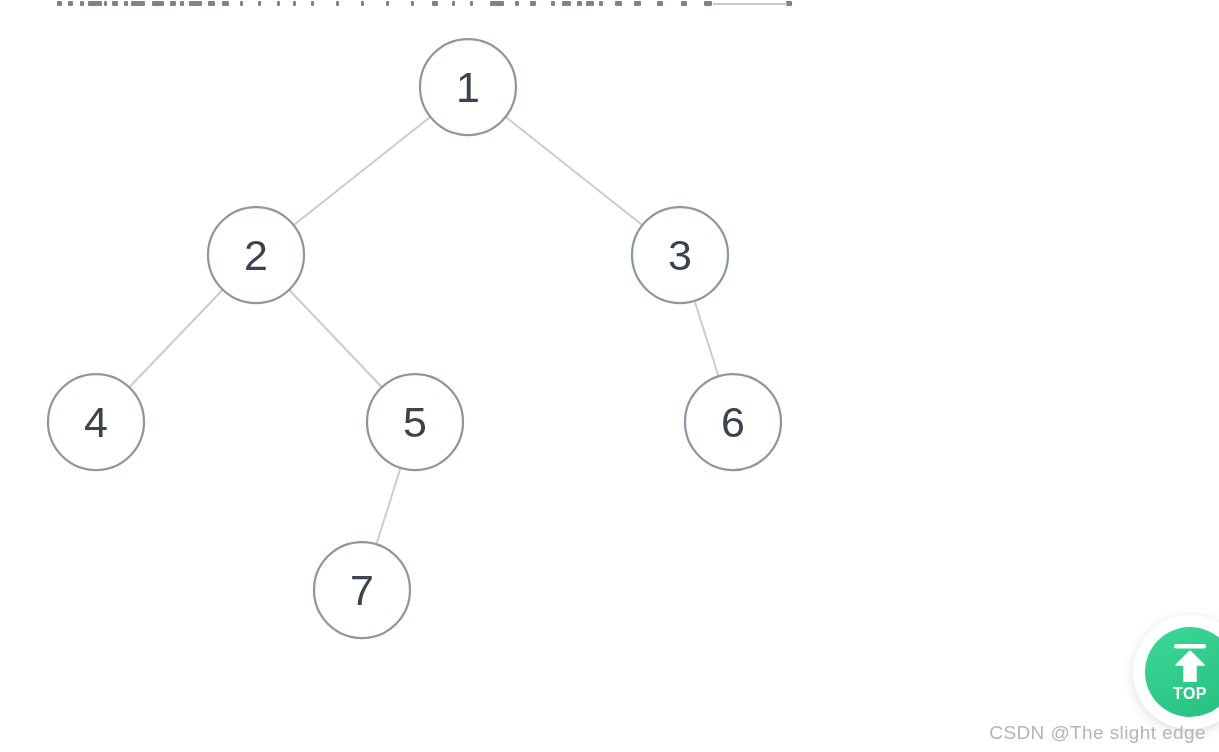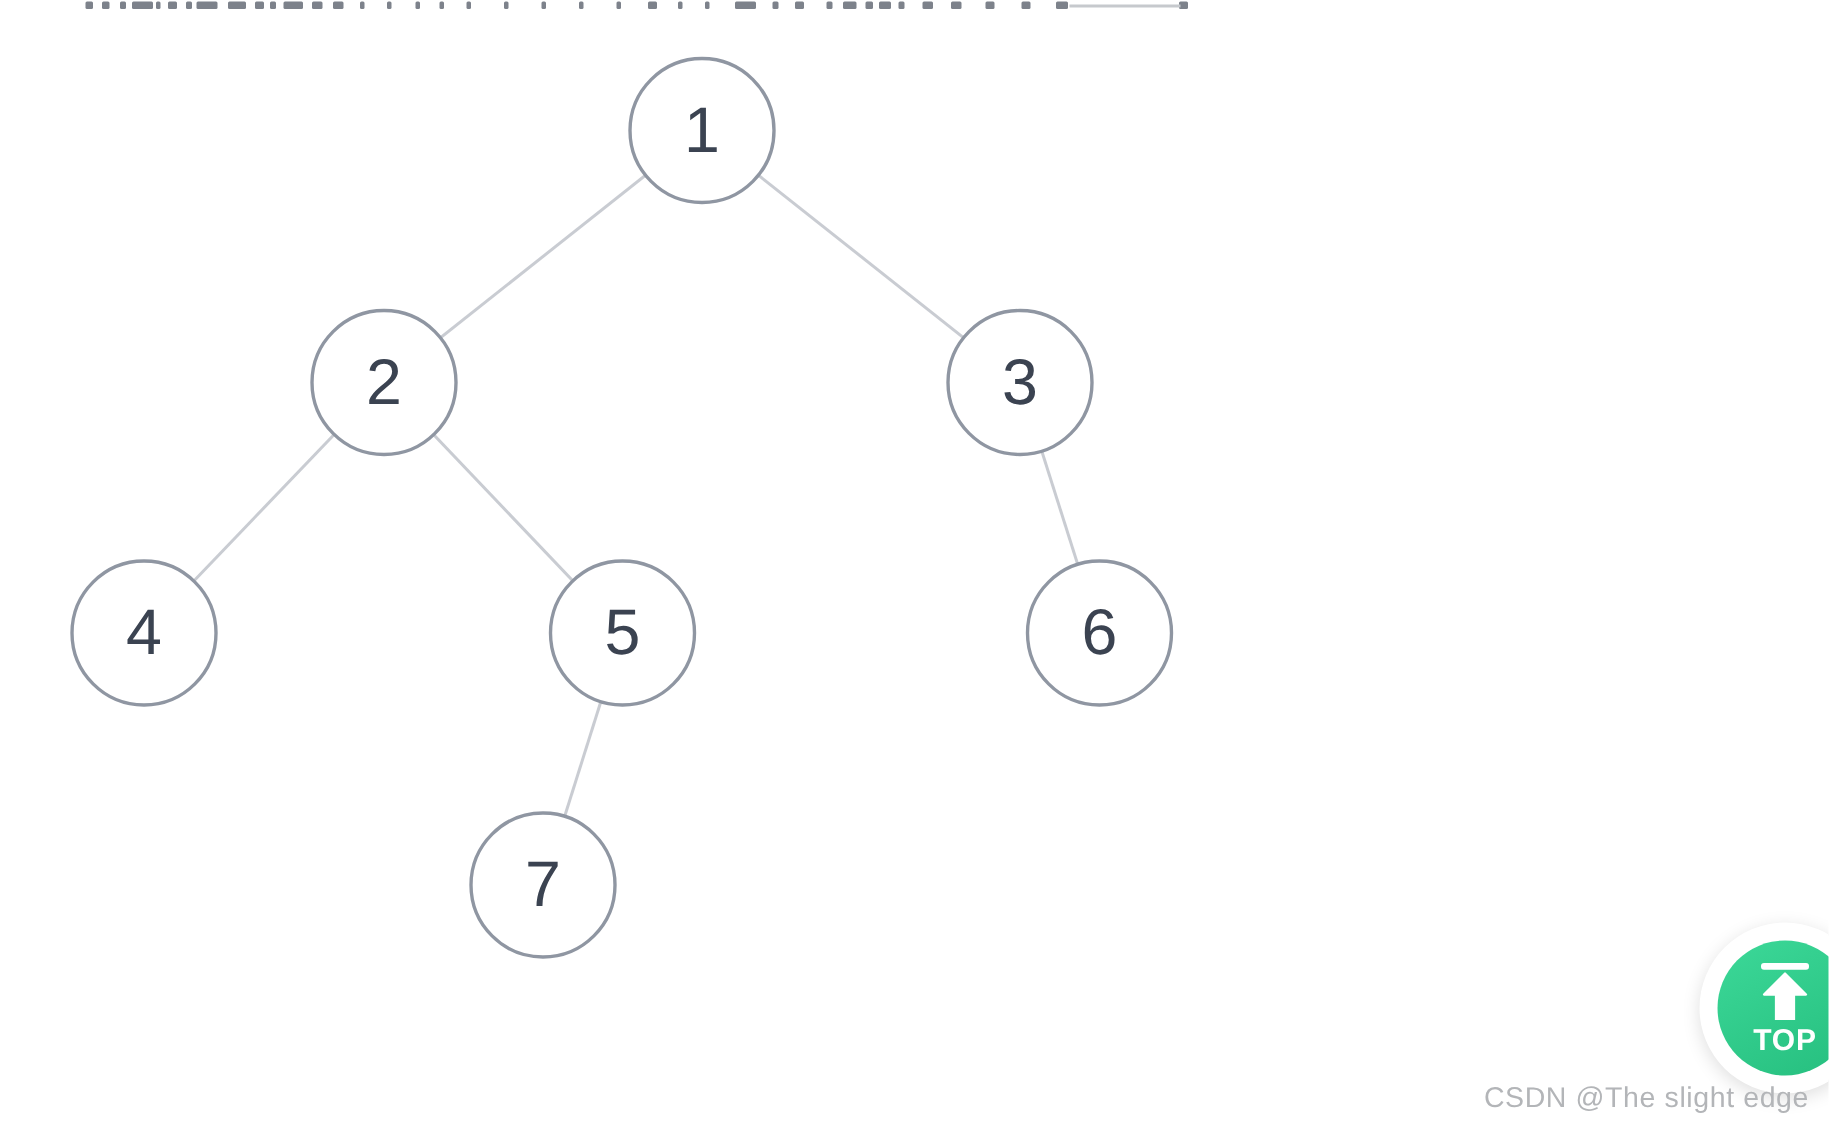--- a/index.html
+++ b/index.html
@@ -62,21 +62,21 @@
     flex-direction: column;
     align-items: center;
     justify-content: center;
   }
   #top-button .arrow-icon {
     width: 32px; height: 38px;
     margin-top: 2px;
   }
   #top-button .top-label {
     color: #ffffff;
-    font-size: 20px;
+    font-size: 16px;
     font-weight: bold;
     letter-spacing: 0.5px;
     margin-top: 4px;
     line-height: 1;
   }
 
   
   #watermark {
     position: absolute;
     right: 13px;

